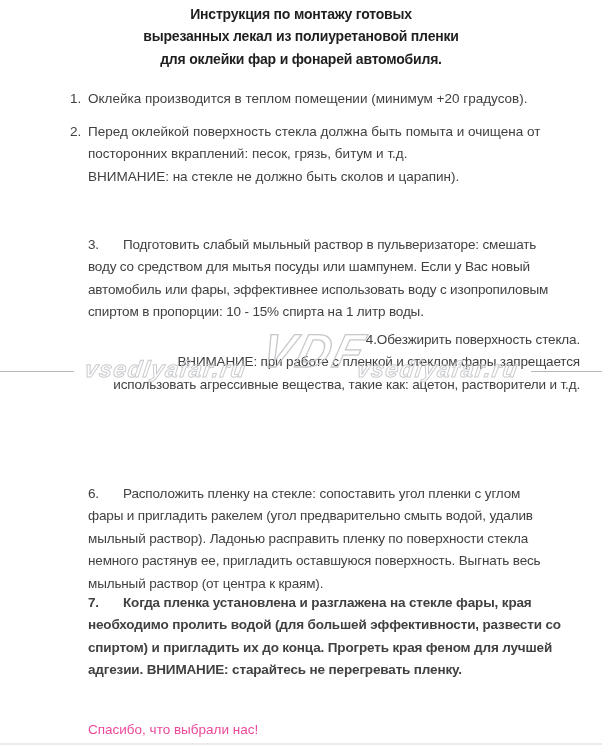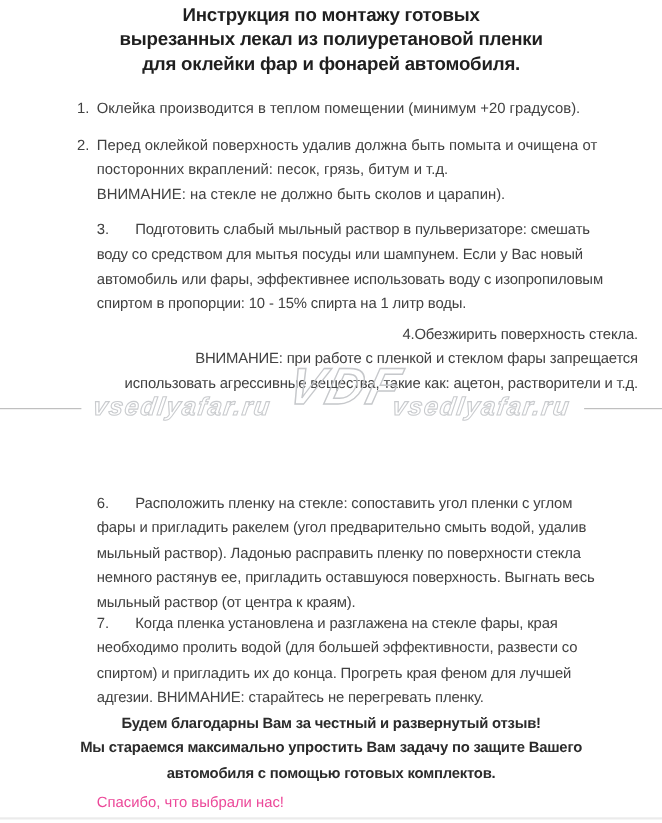--- a/index.html
+++ b/index.html
@@ -13,21 +13,21 @@
     color: #414141;
     font-size: 13.5px;
     line-height: 22.4px;
   }
   .title {
     position: absolute;
     top: 3px; left: 0;
     width: 602px;
     margin: 0;
     text-align: center;
-    font-size: 17px;
+    font-size: 14px;
     font-weight: bold;
     color: #1f1f1f;
     line-height: 22.4px;
     white-space: pre-line;
     letter-spacing: -0.2px;
   }
   .list-item {
     position: absolute;
     left: 70px;
     width: 490px;
@@ -37,27 +37,28 @@
   .list-item .num { width: 18px; flex: 0 0 18px; }
   .list-item .txt { white-space: pre-line; }
   .item1 { top: 88px; }
   .item2 { top: 121px; }
   .para {
     position: absolute;
     left: 88px;
     width: 492px;
     white-space: pre-line;
     letter-spacing: -0.15px;
+    margin-top: 36px;
   }
   .para .pnum { display: inline-block; width: 35px; white-space: normal; }
   .p3 { top: 198px; }
   .p4 { top: 293px; text-align: right; }
   .p5 { top: 366px; z-index: 2; }
   .p6 { top: 447px; }
-  .p7 { top: 556px; }
+  .p7 { top: 556px; font-weight: bold; }
   .closing {
     position: absolute;
     top: 647px; left: 0;
     width: 602px;
     text-align: center;
     font-weight: bold;
     color: #2b2b2b;
     white-space: pre-line;
     letter-spacing: -0.2px;
   }
@@ -121,21 +122,21 @@
 вырезанных лекал из полиуретановой пленки
 для оклейки фар и фонарей автомобиля.</h1>
 
   <div class="list-item item1">
     <span class="num">1.</span>
     <span class="txt">Оклейка производится в теплом помещении (минимум +20 градусов).</span>
   </div>
 
   <div class="list-item item2">
     <span class="num">2.</span>
-    <span class="txt">Перед оклейкой поверхность удалив должна быть помыта и очищена от
+    <span class="txt">Перед оклейкой поверхность стекла должна быть помыта и очищена от
 посторонних вкраплений: песок, грязь, битум и т.д.
 ВНИМАНИЕ: на стекле не должно быть сколов и царапин).</span>
   </div>
 
   <div class="para p3"><span class="pnum">3.</span><span>Подготовить слабый мыльный раствор в пульверизаторе: смешать
 воду со средством для мытья посуды или шампунем. Если у Вас новый
 автомобиль или фары, эффективнее использовать воду с изопропиловым
 спиртом в пропорции: 10 - 15% спирта на 1 литр воды.</span></div>
 
   <div class="para p4"><span class="pnum">4.</span><span>Обезжирить поверхность стекла.
@@ -155,21 +156,18 @@
 адгезии. ВНИМАНИЕ: старайтесь не перегревать пленку.</span></div>
 
   <div class="watermark">
     <span class="wm-line left"></span>
     <span class="wm-text l">vsedlyafar.ru</span>
     <span class="wm-logo">VDF</span>
     <span class="wm-text r">vsedlyafar.ru</span>
     <span class="wm-line right"></span>
   </div>
 
-  <div class="closing">Будем благодарны Вам за честный и развернутый отзыв!
-Мы стараемся максимально упростить Вам задачу по защите Вашего
-автомобиля с помощью готовых комплектов.</div>
 
   <div class="thanks">Спасибо, что выбрали нас!</div>
 
   <div class="bottom-divider"></div>
 
 </div>
 
 </body></html>

